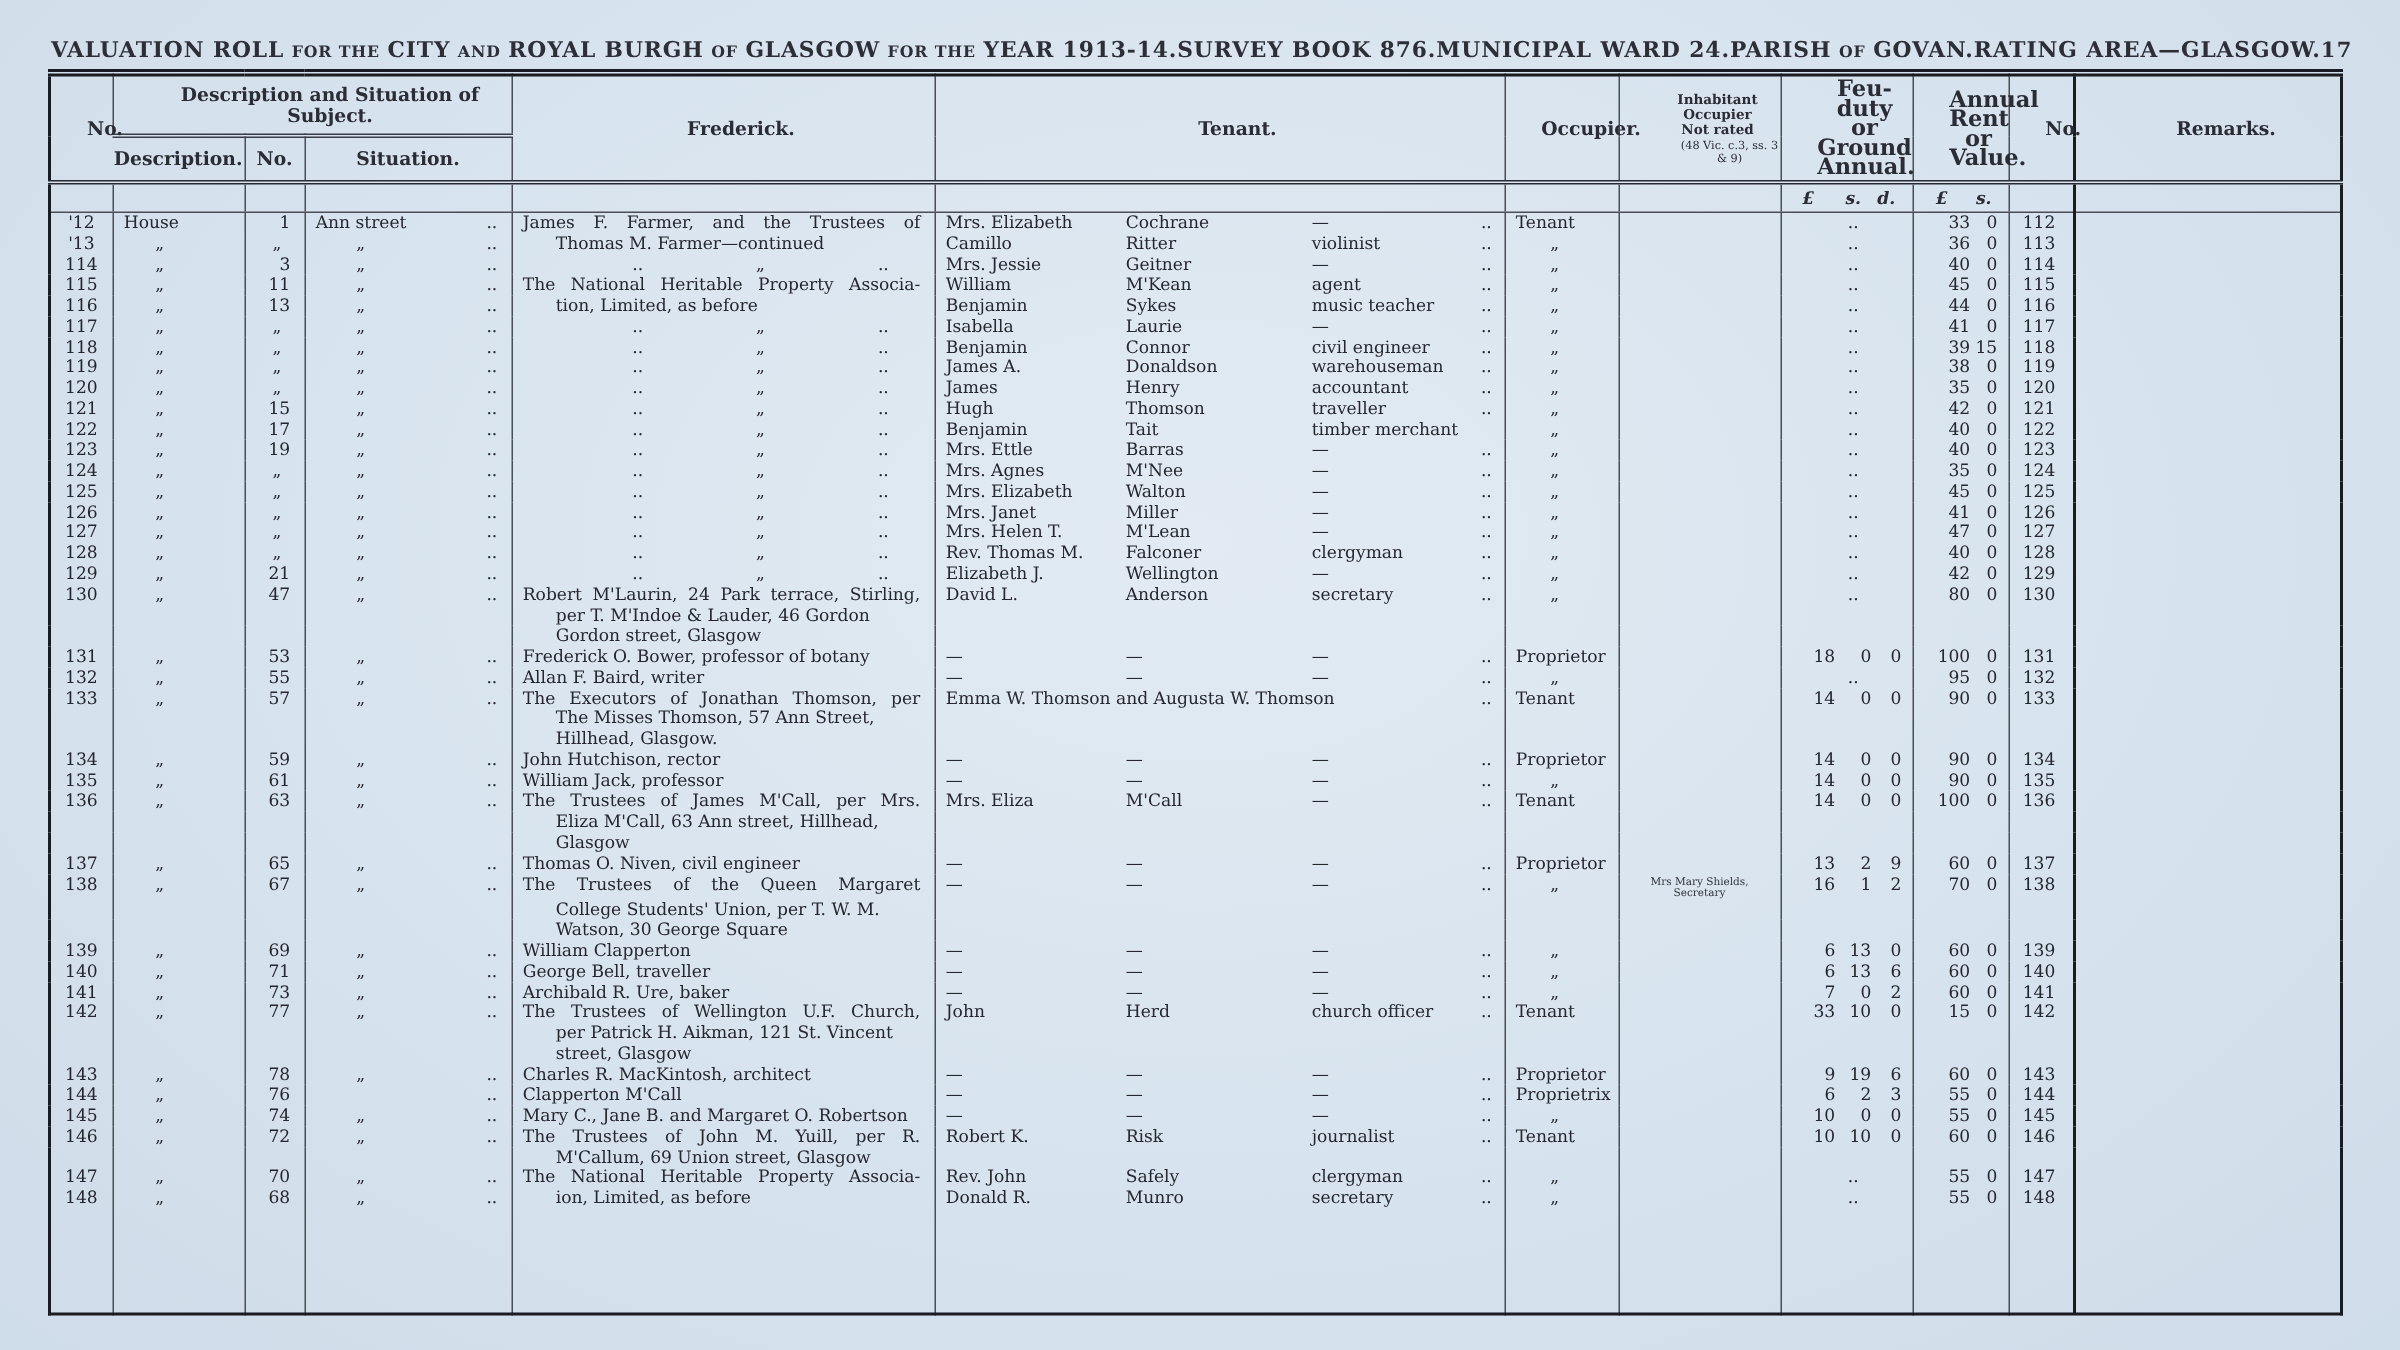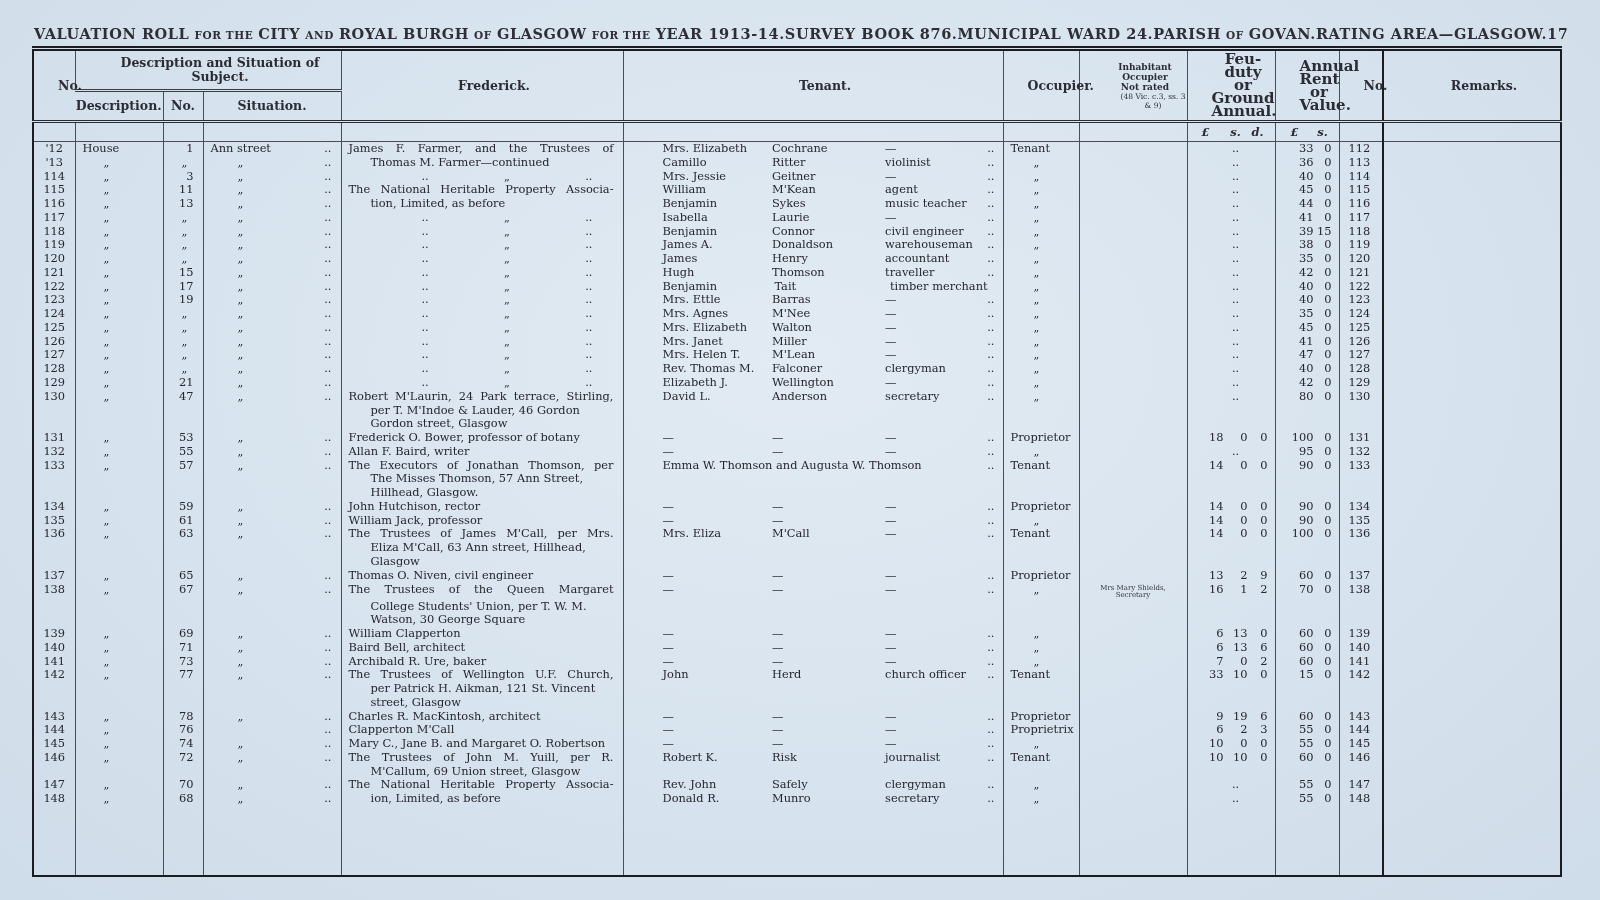--- a/index.html
+++ b/index.html
@@ -80,21 +80,21 @@
   .sitrow{display:flex;justify-content:space-between;}
   .sitrow .s{padding-left:7px;}
   .sitrow .s.dit{padding-left:34px;}
   .sitrow .dots{padding-right:9px;}
 
   .pline{padding-left:7px;padding-right:9px;}
   .pline.cont{padding-left:29px;}
   .pline.just{text-align:justify;text-align-last:justify;}
   .pditto{display:flex;justify-content:space-between;padding:0 30px 0 80px;}
 
-  .trow{display:flex;margin-left:32px;}
+  .trow{display:flex;}
   .trow .t1{width:120px;padding-left:7px;}
   .trow .t2{width:124px;}
   .trow .t3{width:112px;}
   .trow .tdots{flex:1;text-align:right;padding-right:8px;}
   .trow .tspan{flex:1;padding-left:7px;}
   .trow span.dash{text-align:left;}
 
   .c-occ .v{padding-left:7px;display:inline-block;}
   .c-occ .dit{padding-left:30px;}
 
@@ -1494,21 +1494,21 @@
           <td class="c-n1">140</td>
           <td class="c-desc"><span class="v dit">„</span></td>
           <td class="c-sn"><span>71</span></td>
           <td class="c-sit">
             <div class="sitrow">
               <span class="s dit">„</span>
               <span class="dots">..</span>
             </div>
           </td>
           <td class="c-prop">
-            <div class="pline">Baird Bell, architect</div>
+            <div class="pline">George Bell, traveller</div>
           </td>
           <td class="c-ten">
             <div class="trow">
               <span class="t1 dash">—</span>
               <span class="t2 dash">—</span>
               <span class="t3 dash">—</span>
               <span class="tdots">..</span>
             </div>
           </td>
           <td class="c-occ"><span class="v dit">„</span></td>

